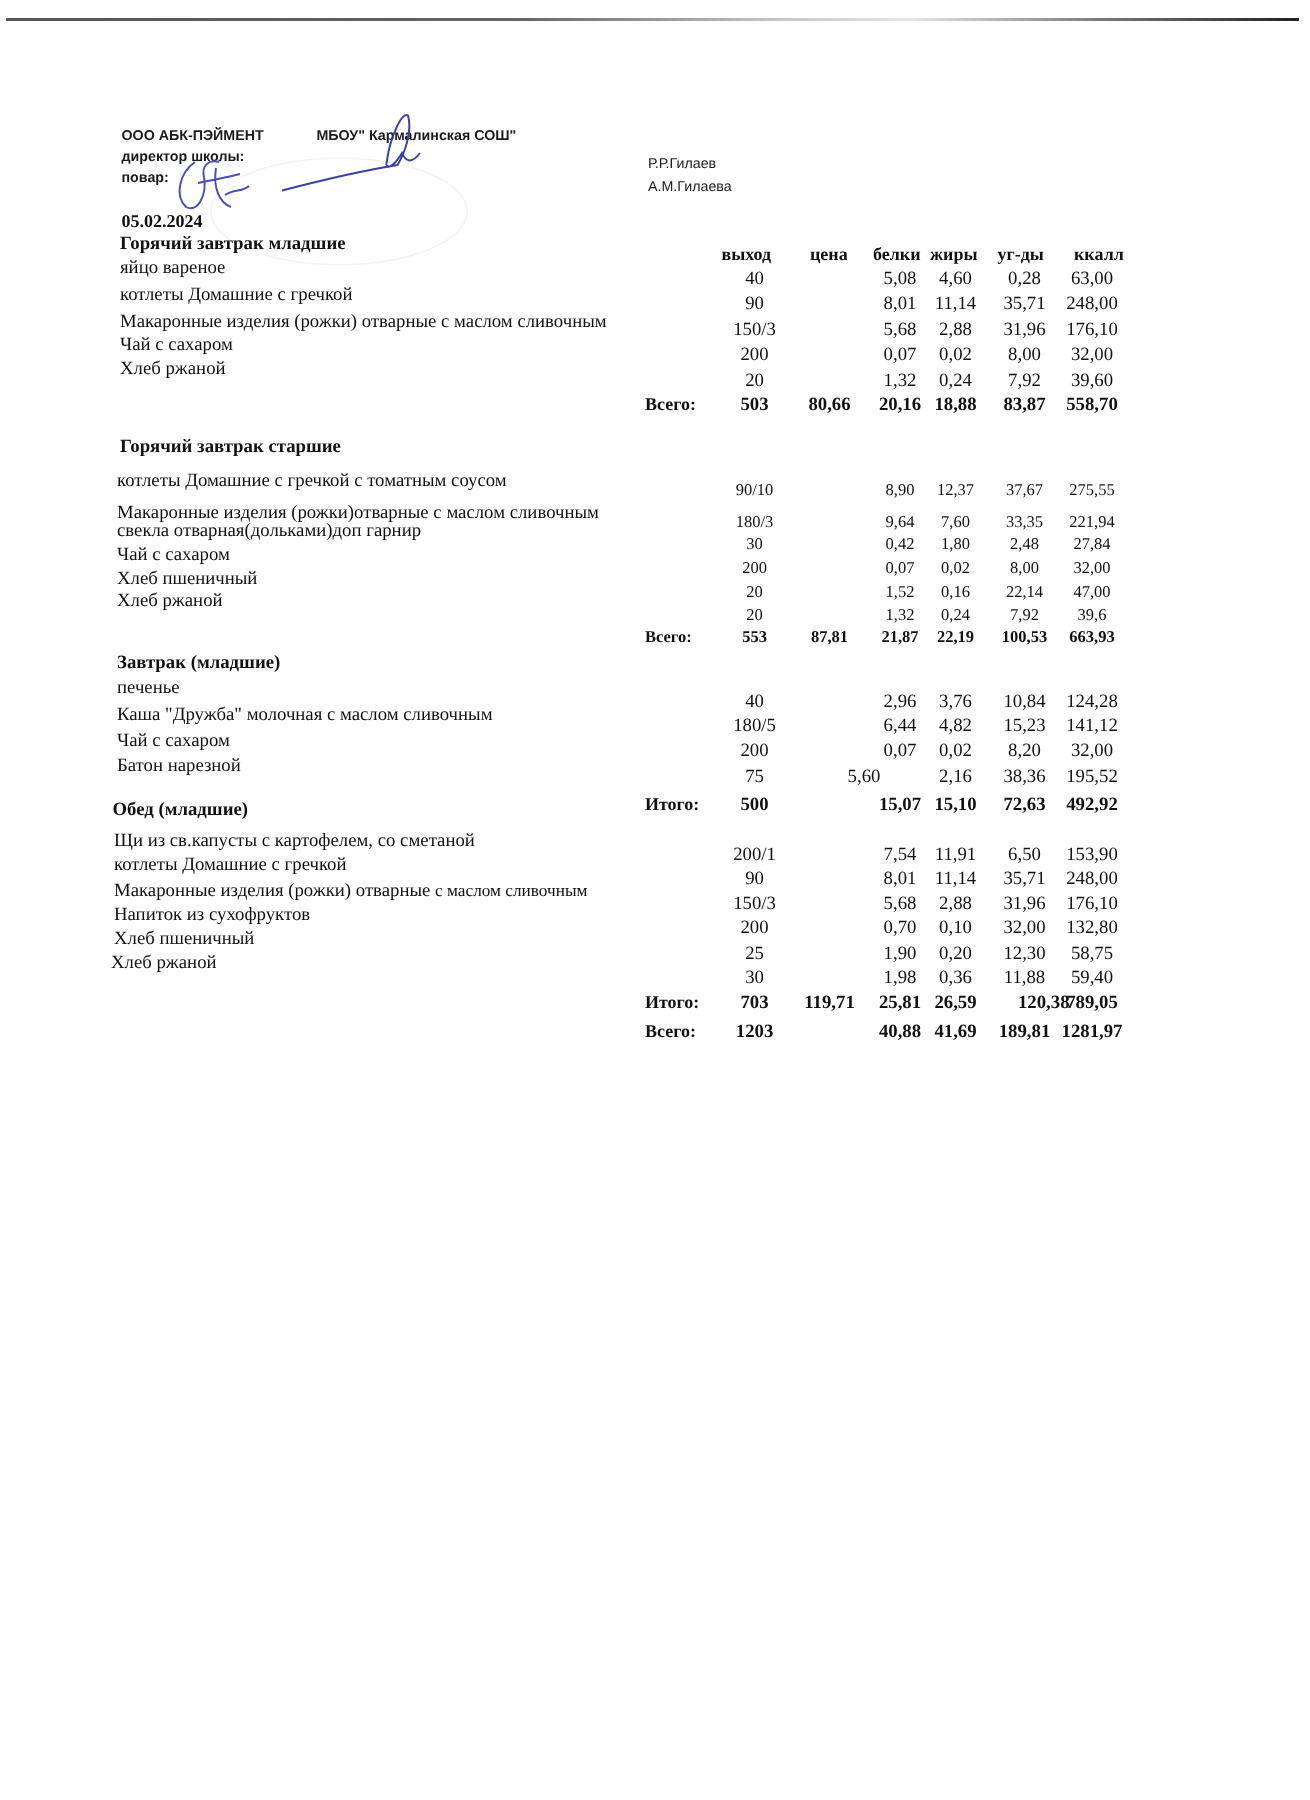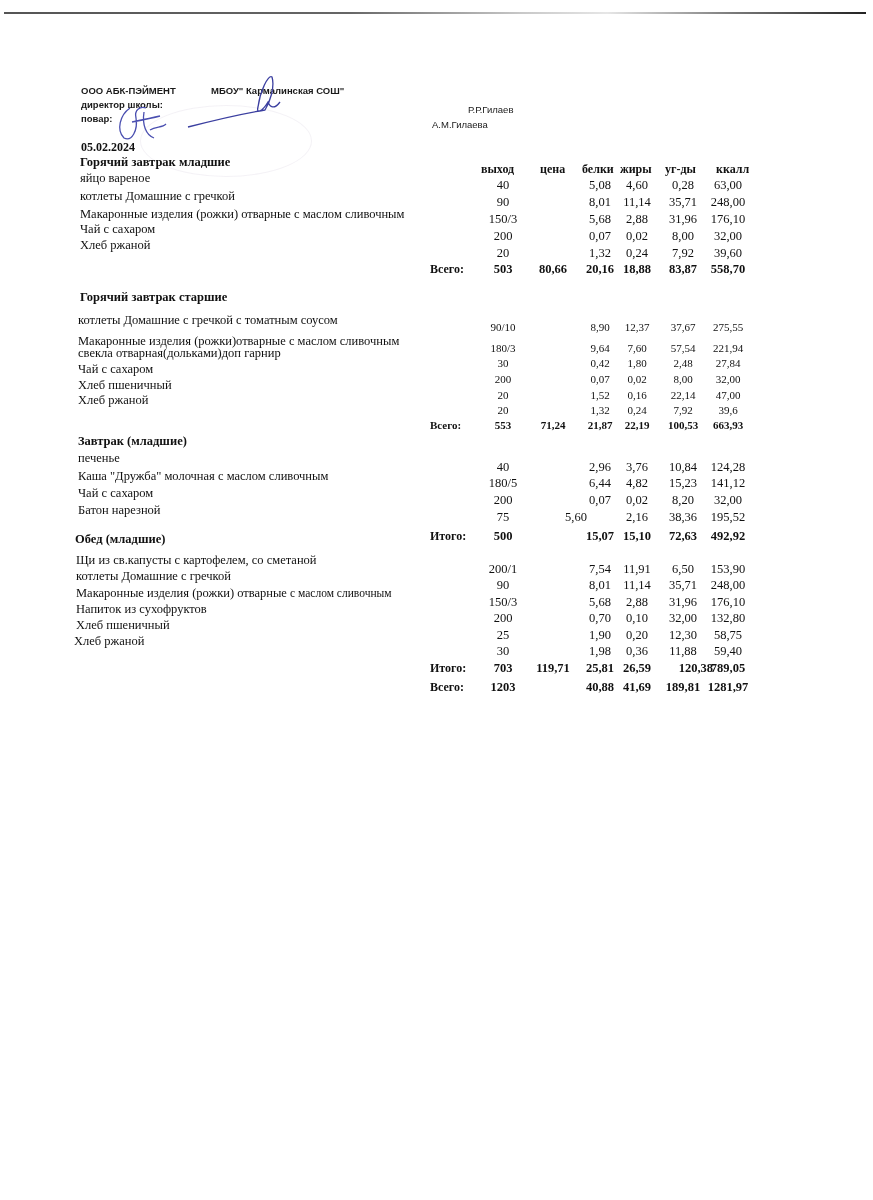--- a/index.html
+++ b/index.html
@@ -23,21 +23,21 @@
 </head>
 <body>
 
 <div class="scan-line"></div>
 
 <div class="stamp"></div>
 <div class="abs sans" style="left:81px; top:85px;">ООО АБК-ПЭЙМЕНТ</div>
 <div class="abs sans" style="left:211px; top:85px;">МБОУ" Кармалинская СОШ"</div>
 <div class="abs sans" style="left:81px; top:99px;">директор школы:</div>
 <div class="abs sans" style="left:81px; top:113px;">повар:</div>
-<div class="abs sansn" style="left:432px; top:104px;margin-left:36px;">Р.Р.Гилаев</div>
+<div class="abs sansn" style="left:432px; top:104px;">Р.Р.Гилаев</div>
 <div class="abs sansn" style="left:432px; top:119px;">А.М.Гилаева</div>
 
 <svg class="sig" style="left:180px; top:72px;" width="110" height="60" viewBox="0 0 110 60">
   <path d="M8 55 C 35 48, 60 42, 85 38 C 90 30, 95 15, 92 5 C 88 2, 80 20, 78 35 C 76 42, 82 40, 88 30 C 90 35, 94 38, 100 30" fill="none" stroke="#3b3fa0" stroke-width="1.3"></path>
 </svg>
 <svg class="sig" style="left:112px; top:100px;" width="60" height="45" viewBox="0 0 60 45">
   <path d="M18 8 C 8 15, 4 30, 12 38 C 20 42, 26 30, 24 18 C 22 10, 28 6, 34 8 M 20 22 C 30 20, 40 18, 48 16 M 32 12 C 30 25, 34 35, 42 38 M 38 30 C 44 26, 50 28, 54 24" fill="none" stroke="#4a4fb0" stroke-width="1.3"></path>
 </svg>
 
 <div class="abs date" style="left:81px; top:140px;">05.02.2024</div>
@@ -120,21 +120,21 @@
     <div class="abs num b" style="left: 683px; top: 262px;">83,87</div>
     <div class="abs num b" style="left: 728px; top: 262px;">558,70</div>
     <div class="abs num sm" style="left: 503px; top: 321px;">90/10</div>
     <div class="abs num sm" style="left: 600px; top: 321px;">8,90</div>
     <div class="abs num sm" style="left: 637px; top: 321px;">12,37</div>
     <div class="abs num sm" style="left: 683px; top: 321px;">37,67</div>
     <div class="abs num sm" style="left: 728px; top: 321px;">275,55</div>
     <div class="abs num sm" style="left: 503px; top: 342px;">180/3</div>
     <div class="abs num sm" style="left: 600px; top: 342px;">9,64</div>
     <div class="abs num sm" style="left: 637px; top: 342px;">7,60</div>
-    <div class="abs num sm" style="left: 683px; top: 342px;">57,54</div>
+    <div class="abs num sm" style="left: 683px; top: 342px;">33,35</div>
     <div class="abs num sm" style="left: 728px; top: 342px;">221,94</div>
     <div class="abs num sm" style="left: 503px; top: 357px;">30</div>
     <div class="abs num sm" style="left: 600px; top: 357px;">0,42</div>
     <div class="abs num sm" style="left: 637px; top: 357px;">1,80</div>
     <div class="abs num sm" style="left: 683px; top: 357px;">2,48</div>
     <div class="abs num sm" style="left: 728px; top: 357px;">27,84</div>
     <div class="abs num sm" style="left: 503px; top: 373px;">200</div>
     <div class="abs num sm" style="left: 600px; top: 373px;">0,07</div>
     <div class="abs num sm" style="left: 637px; top: 373px;">0,02</div>
     <div class="abs num sm" style="left: 683px; top: 373px;">8,00</div>
@@ -144,21 +144,21 @@
     <div class="abs num sm" style="left: 637px; top: 389px;">0,16</div>
     <div class="abs num sm" style="left: 683px; top: 389px;">22,14</div>
     <div class="abs num sm" style="left: 728px; top: 389px;">47,00</div>
     <div class="abs num sm" style="left: 503px; top: 404px;">20</div>
     <div class="abs num sm" style="left: 600px; top: 404px;">1,32</div>
     <div class="abs num sm" style="left: 637px; top: 404px;">0,24</div>
     <div class="abs num sm" style="left: 683px; top: 404px;">7,92</div>
     <div class="abs num sm" style="left: 728px; top: 404px;">39,6</div>
     <div class="abs lbl" style="font-size: 11px; left: 430px; top: 419px;">Всего:</div>
     <div class="abs num b sm" style="left: 503px; top: 419px;">553</div>
-    <div class="abs num b sm" style="left: 553px; top: 419px;">71,24</div>
+    <div class="abs num b sm" style="left: 553px; top: 419px;">87,81</div>
     <div class="abs num b sm" style="left: 600px; top: 419px;">21,87</div>
     <div class="abs num b sm" style="left: 637px; top: 419px;">22,19</div>
     <div class="abs num b sm" style="left: 683px; top: 419px;">100,53</div>
     <div class="abs num b sm" style="left: 728px; top: 419px;">663,93</div>
     <div class="abs num" style="left: 503px; top: 460px;">40</div>
     <div class="abs num" style="left: 600px; top: 460px;">2,96</div>
     <div class="abs num" style="left: 637px; top: 460px;">3,76</div>
     <div class="abs num" style="left: 683px; top: 460px;">10,84</div>
     <div class="abs num" style="left: 728px; top: 460px;">124,28</div>
     <div class="abs num" style="left: 503px; top: 476px;">180/5</div>

